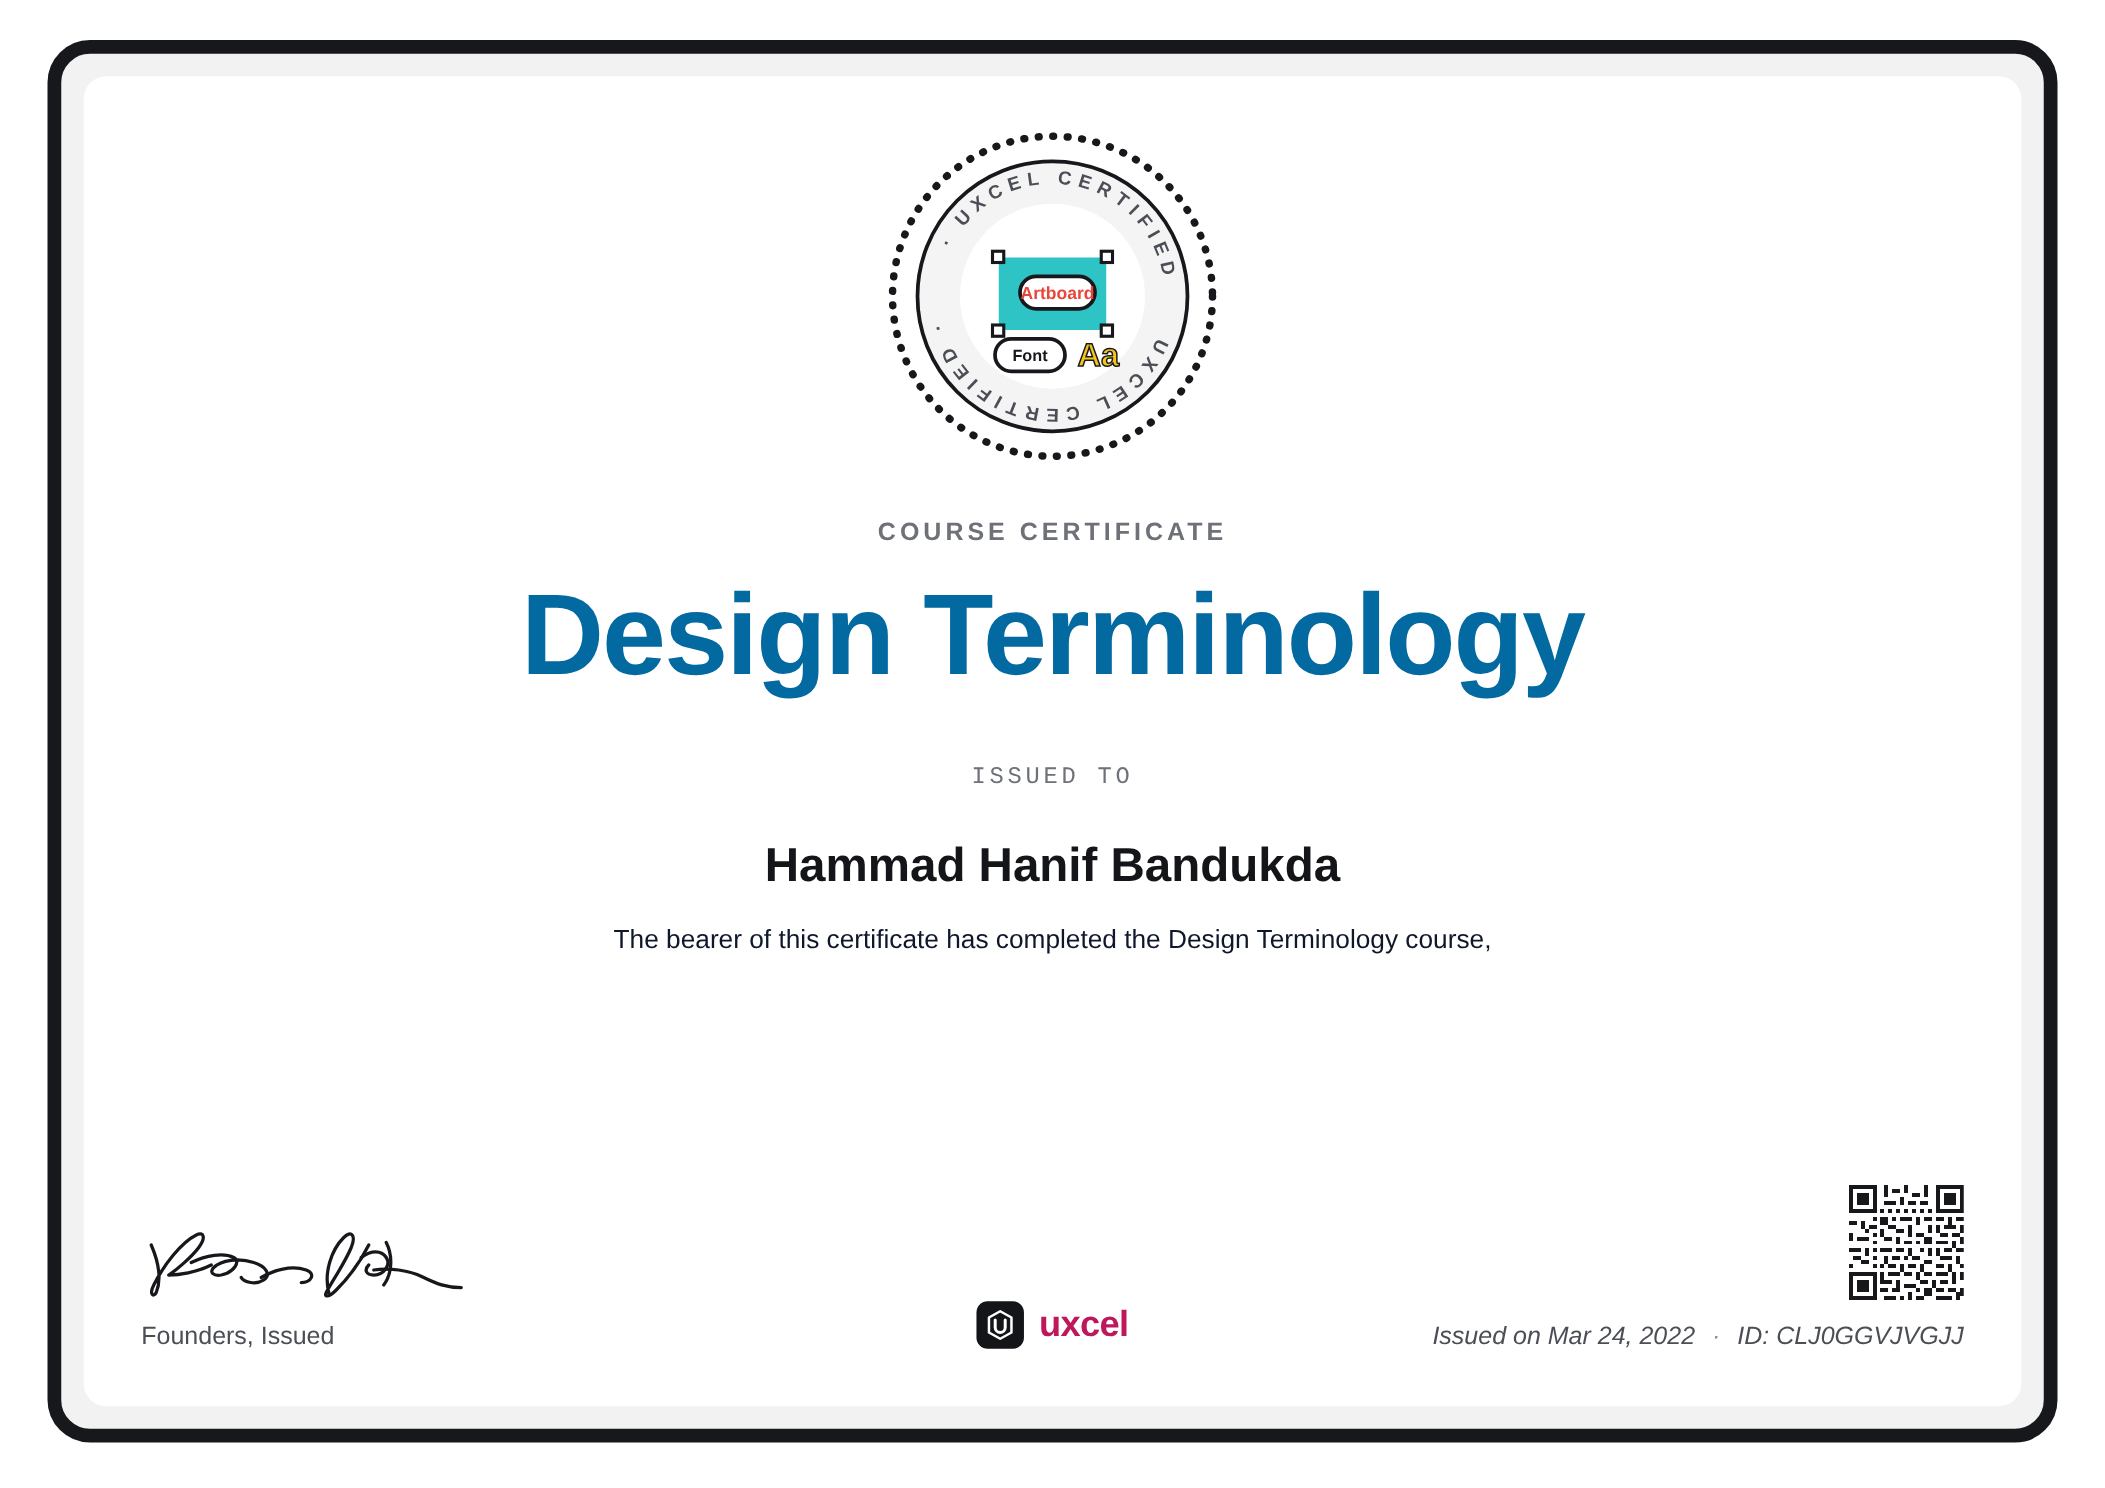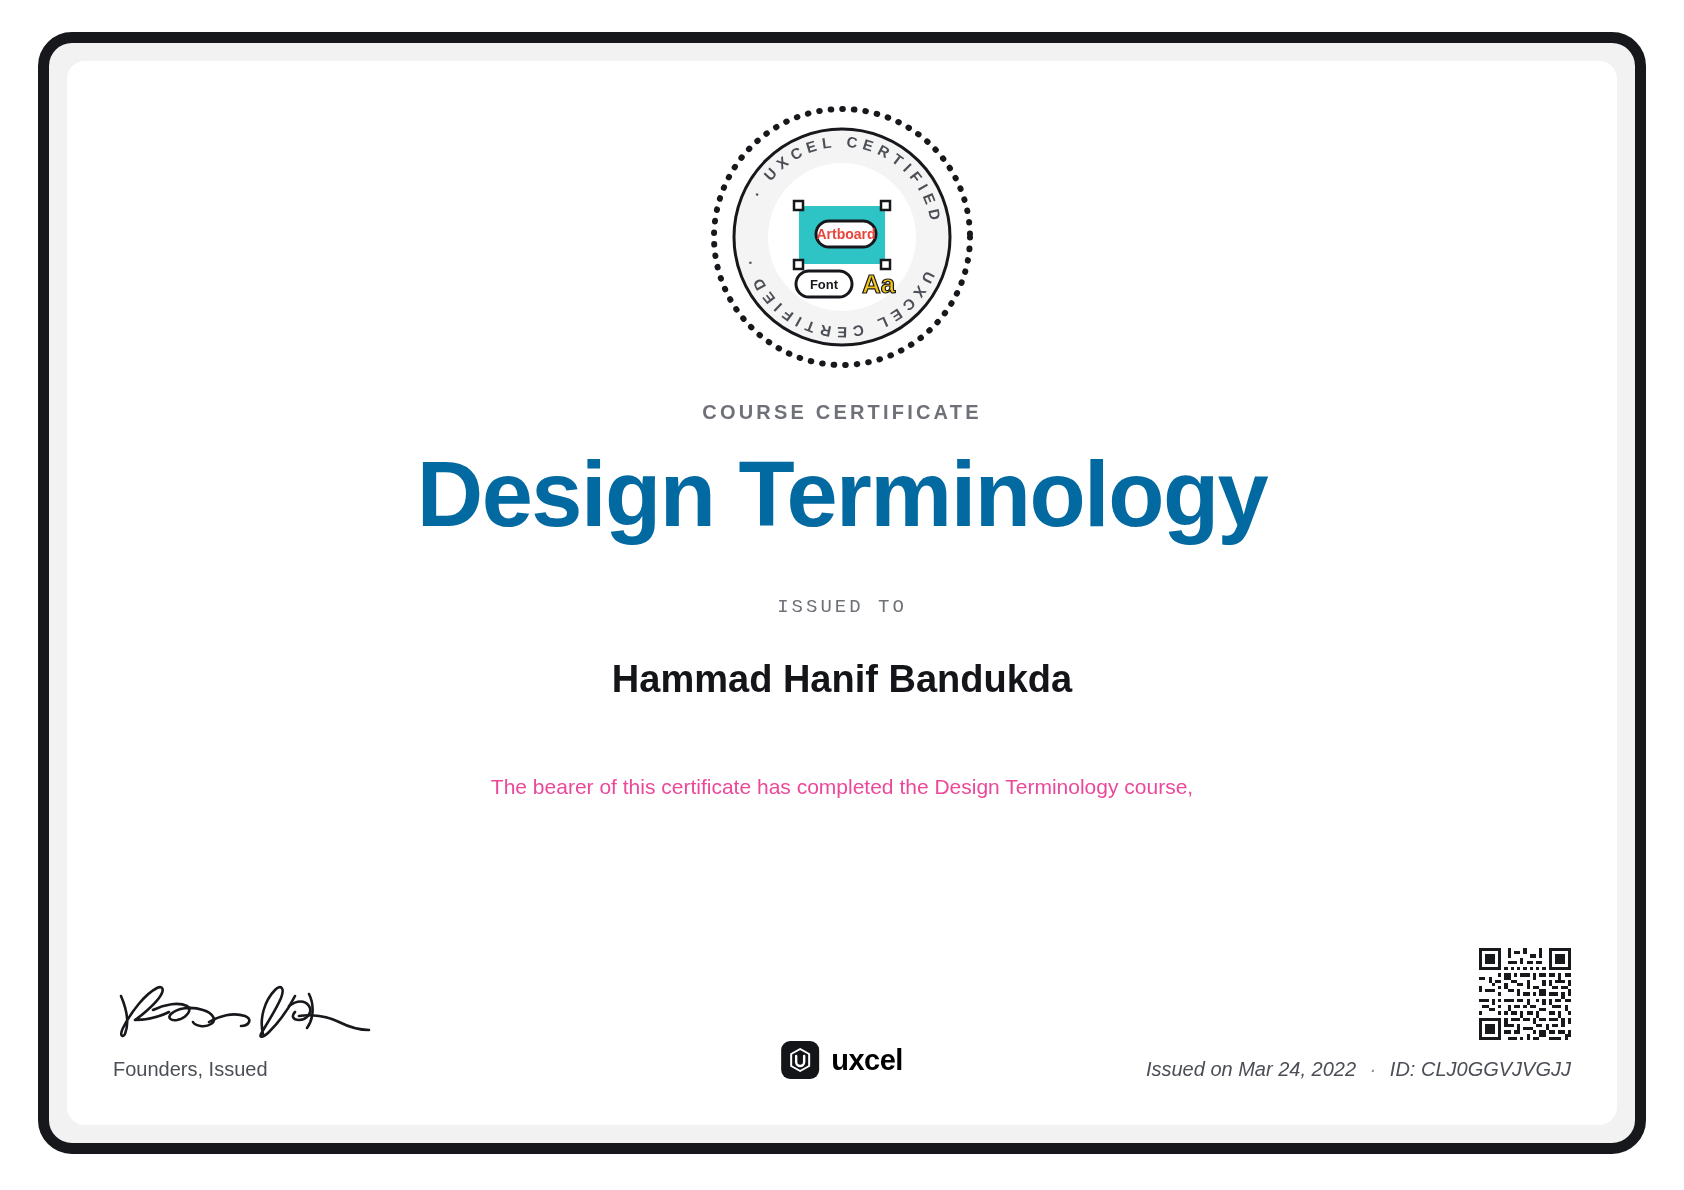--- a/index.html
+++ b/index.html
@@ -43,21 +43,21 @@
   .seal {
     position: relative;
     margin-top: 42px;
     width: 268px;
     height: 268px;
   }
   .seal svg { display: block; }
 
   
   .eyebrow {
-    margin-top: 30px;
+    margin-top: 44px;
     font-size: 20px;
     letter-spacing: 3.2px;
     font-weight: 700;
     color: #6e7177;
   }
   .course-title {
     margin-top: 24px;
     font-size: 92px;
     line-height: 1.02;
     font-weight: 700;
@@ -74,24 +74,24 @@
     font-family: Liberation Mono, monospace;
   }
   .recipient {
     margin-top: 40px;
     font-size: 38px;
     font-weight: 700;
     color: #141519;
     text-align: center;
   }
   .description {
-    margin-top: 68px;
+    margin-top: 19px;
     font-size: 21px;
     line-height: 1.75;
-    color: #ec4899;
+    color: #0f172a;
     text-align: center;
     max-width: 900px;
   }
   .description .line { display: block; }
 
   
   .footer {
     position: absolute;
     left: 0;
     right: 0;
@@ -124,21 +124,21 @@
     height: 38px;
     background: #141519;
     border-radius: 9px;
     display: flex;
     align-items: center;
     justify-content: center;
   }
   .brand-name {
     font-size: 29px;
     font-weight: 700;
-    color: #000000;
+    color: #be185d;
     letter-spacing: -0.5px;
   }
 
   .meta {
     position: absolute;
     right: 46px;
     bottom: 0;
     text-align: left;
     font-style: italic;
   }

